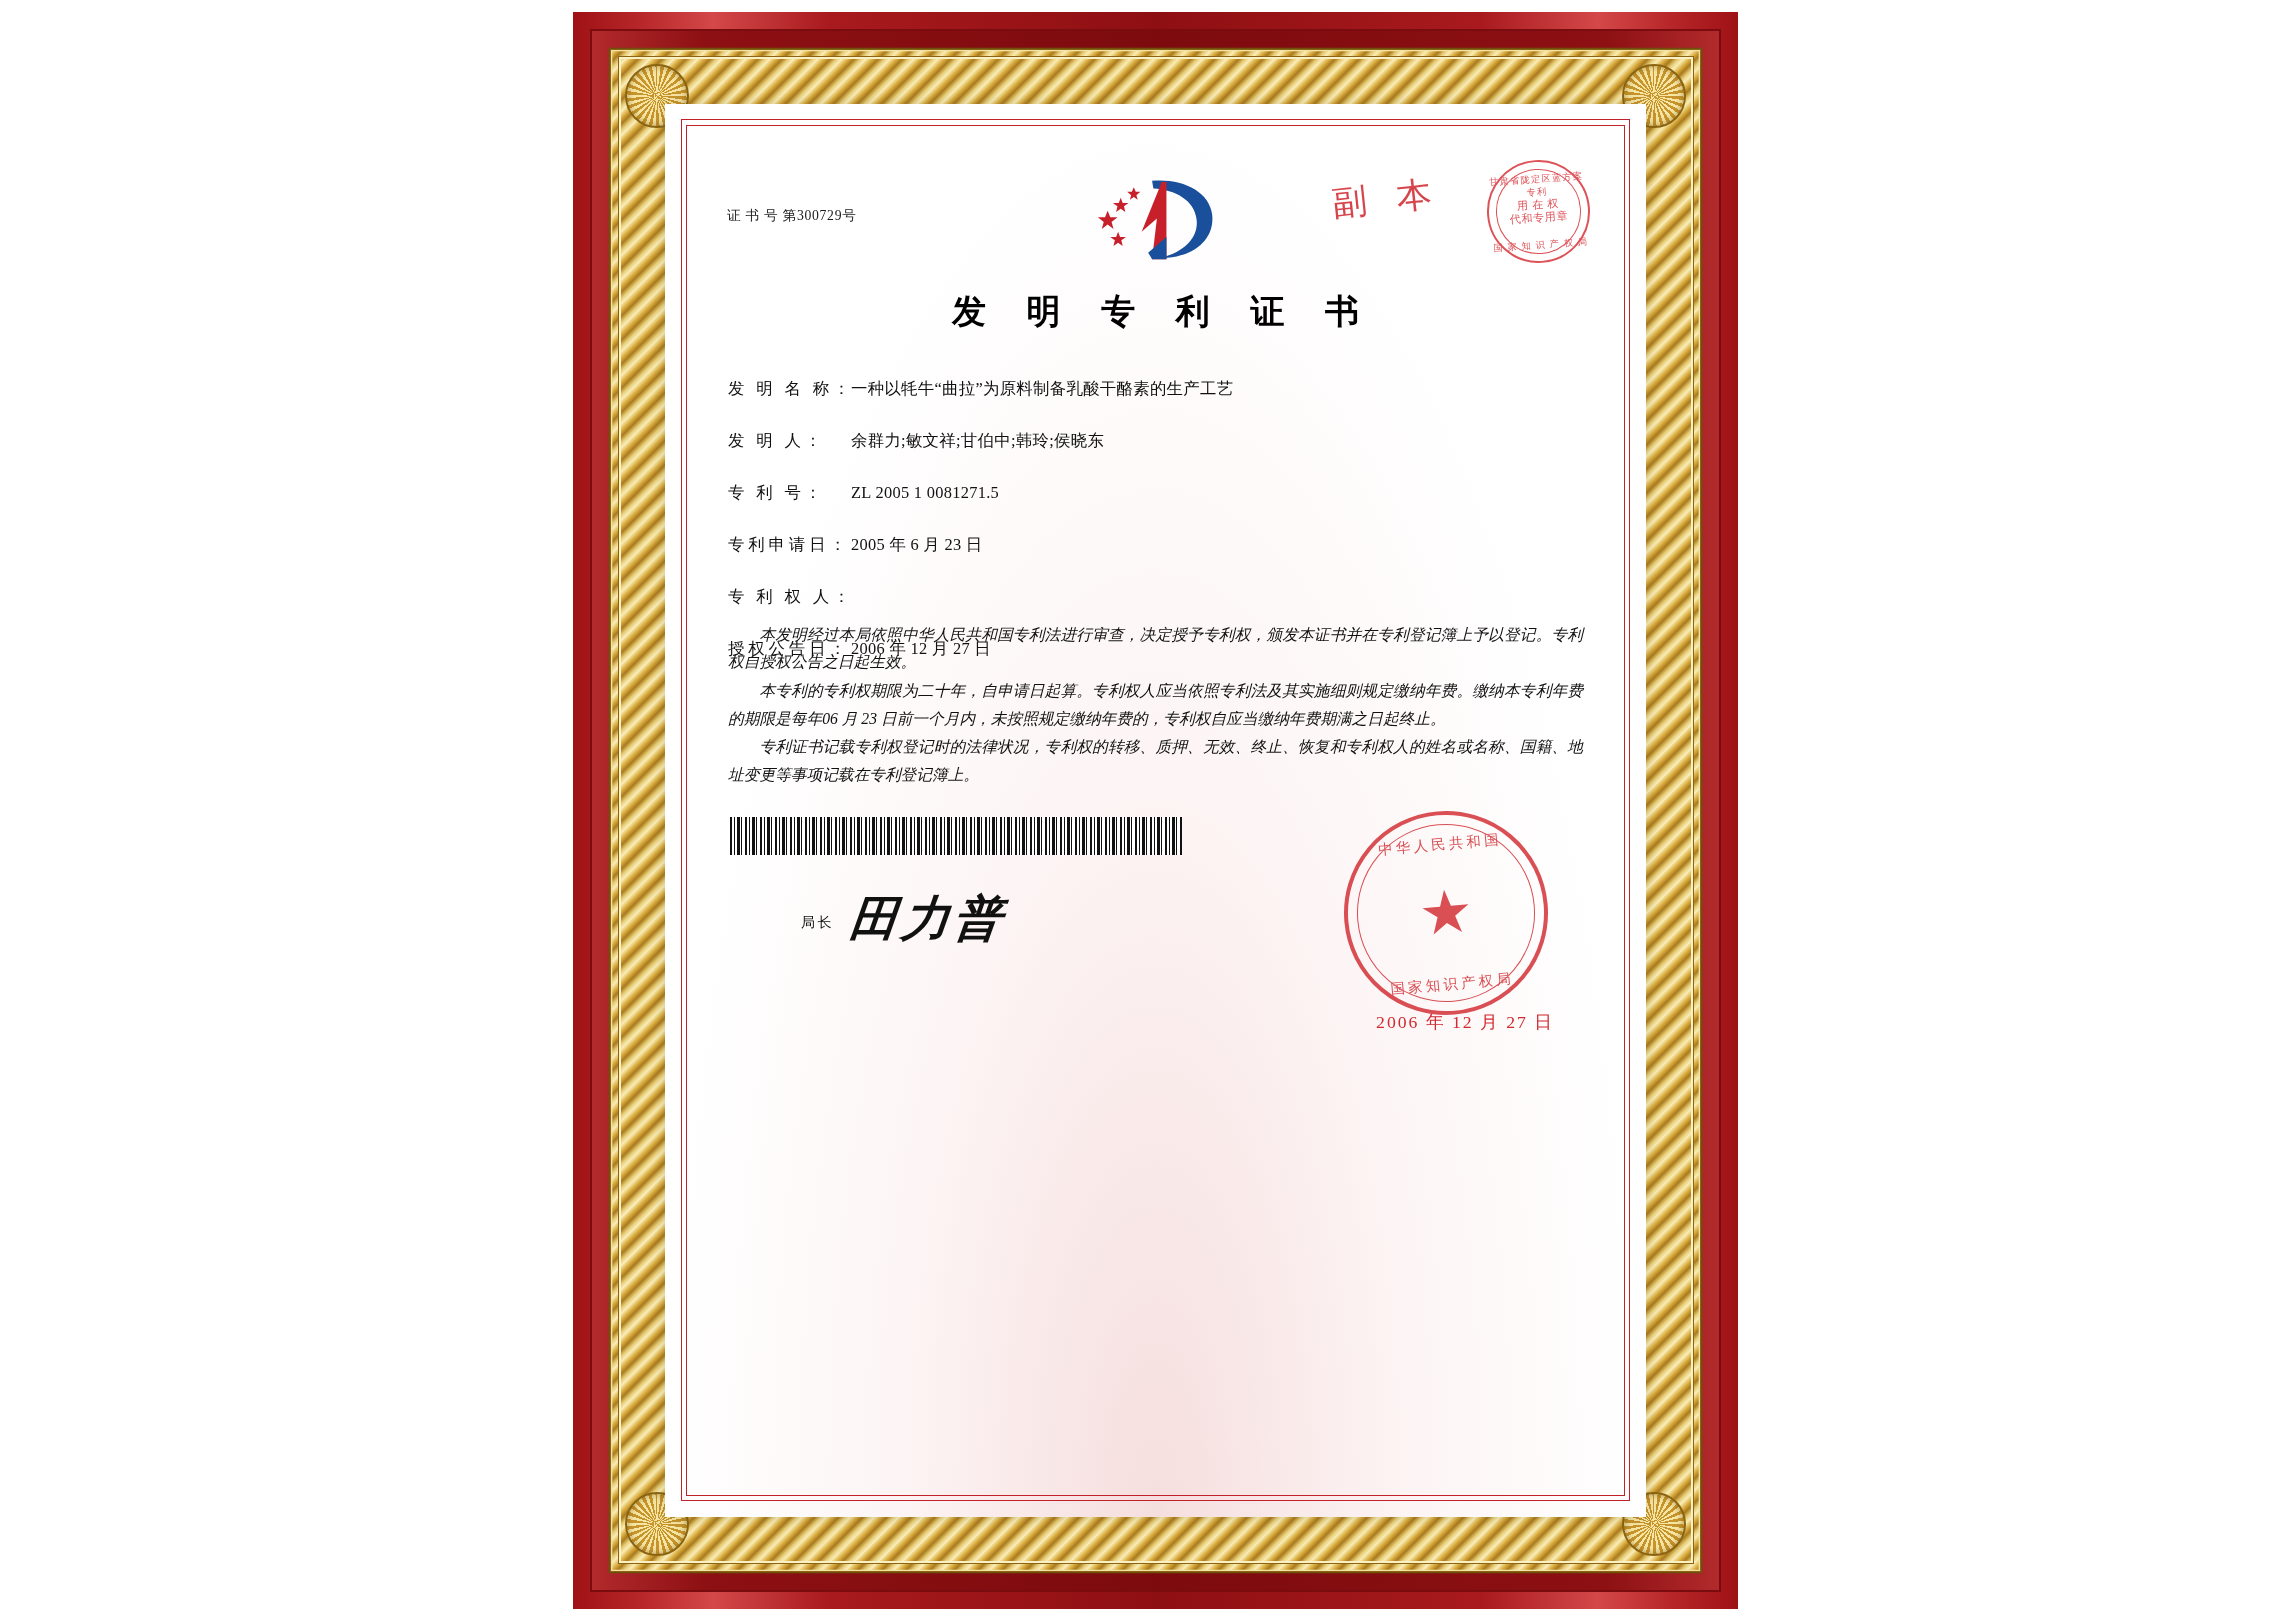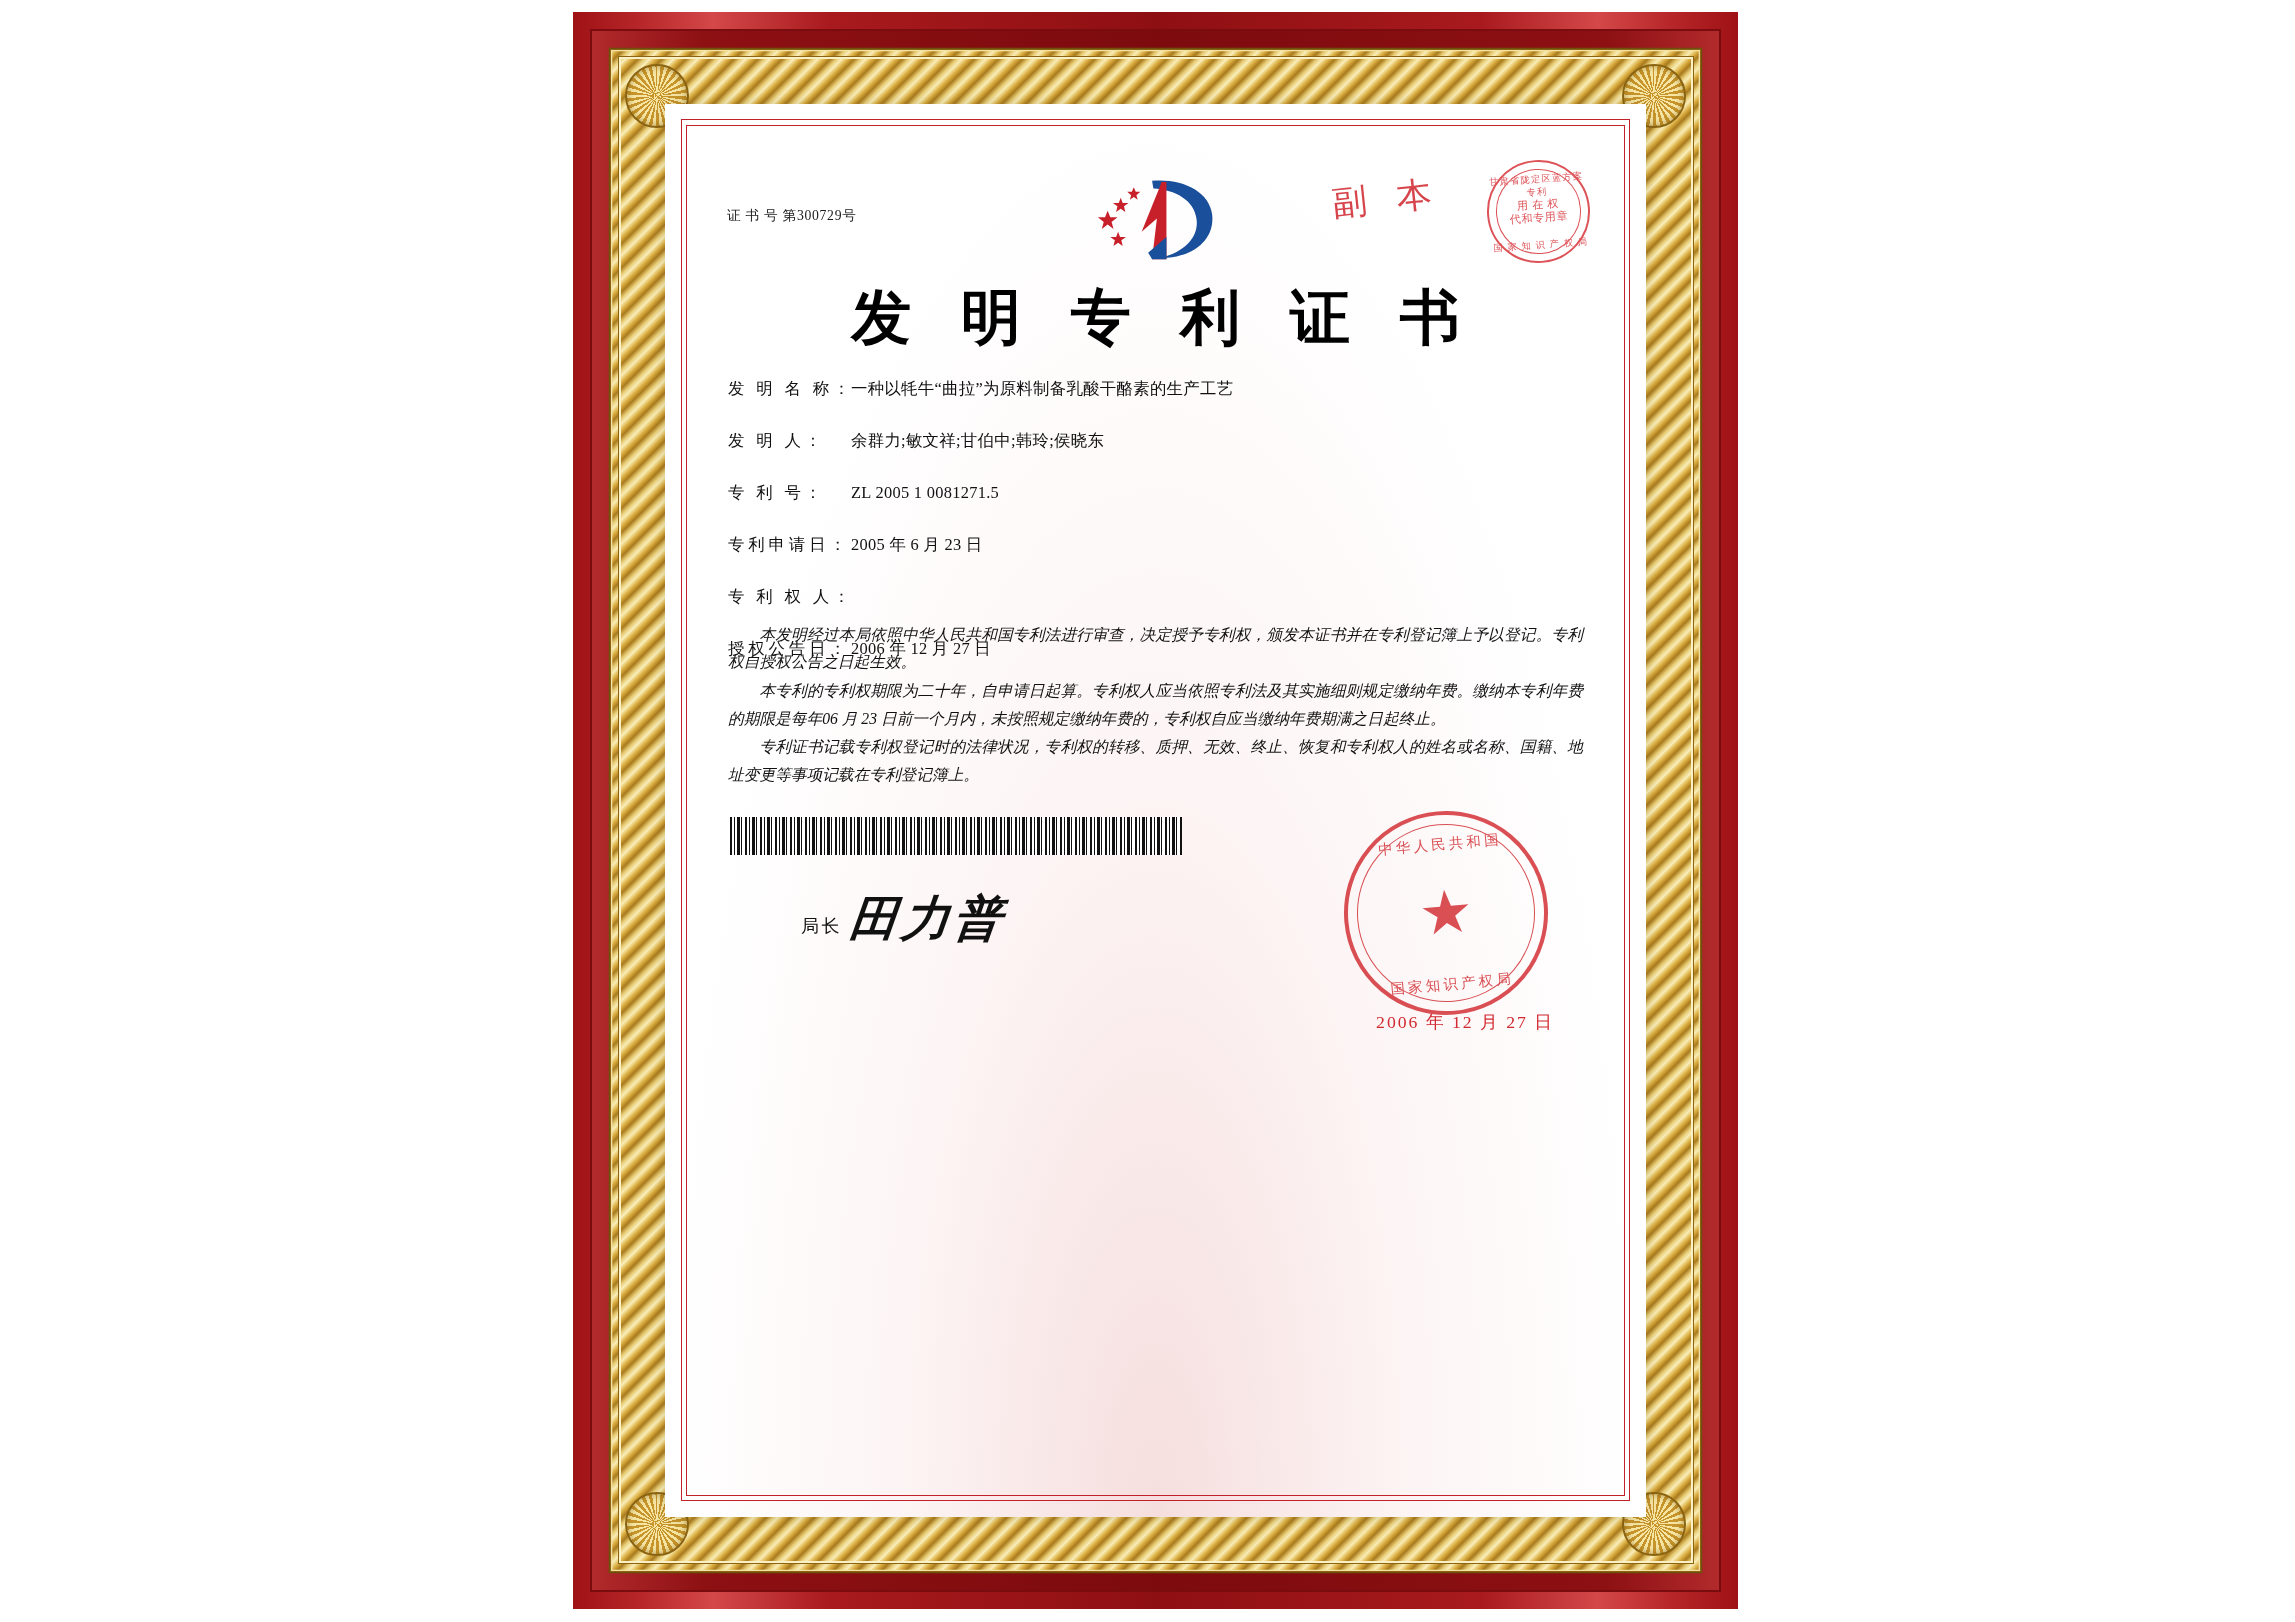--- a/index.html
+++ b/index.html
@@ -184,24 +184,24 @@
     font-size: 9.2px;
     letter-spacing: 1.3px;
   }
   .round-stamp .arc-top { top: 10.5px; }
   .round-stamp .arc-bottom { bottom: 9.2px; }
 
   
   .doc-title {
     position: absolute;
     left: 0; right: 0;
-    top: 174px;
+    top: 185px;
     text-align: center;
     font-family: "DejaVu Serif", serif;
-    font-size: 60px;
+    font-size: 34px;
     font-weight: bold;
     letter-spacing: 14.4px;
     color: #000000;
     text-indent: 14.4px;
   }
 
   
   .fields {
     position: absolute;
     left: 63px;
@@ -257,21 +257,21 @@
         #111 3.9px, #111 4.6px, #fff 4.6px, #fff 7.2px,
         #111 7.2px, #111 9.8px, #fff 9.8px, #fff 11px,
         #111 11px, #111 11.8px, #fff 11.8px, #fff 15px);
   }
 
   
   .sig-label {
     position: absolute;
     left: 136px;
     top: 810px;
-    font-size: 18px;
+    font-size: 14px;
     letter-spacing: 2.6px;
     color: #111;
   }
   .signature {
     position: absolute;
     left: 185px;
     top: 783px;
     font-family: "DejaVu Serif", serif;
     font-size: 48px;
     color: #111;

